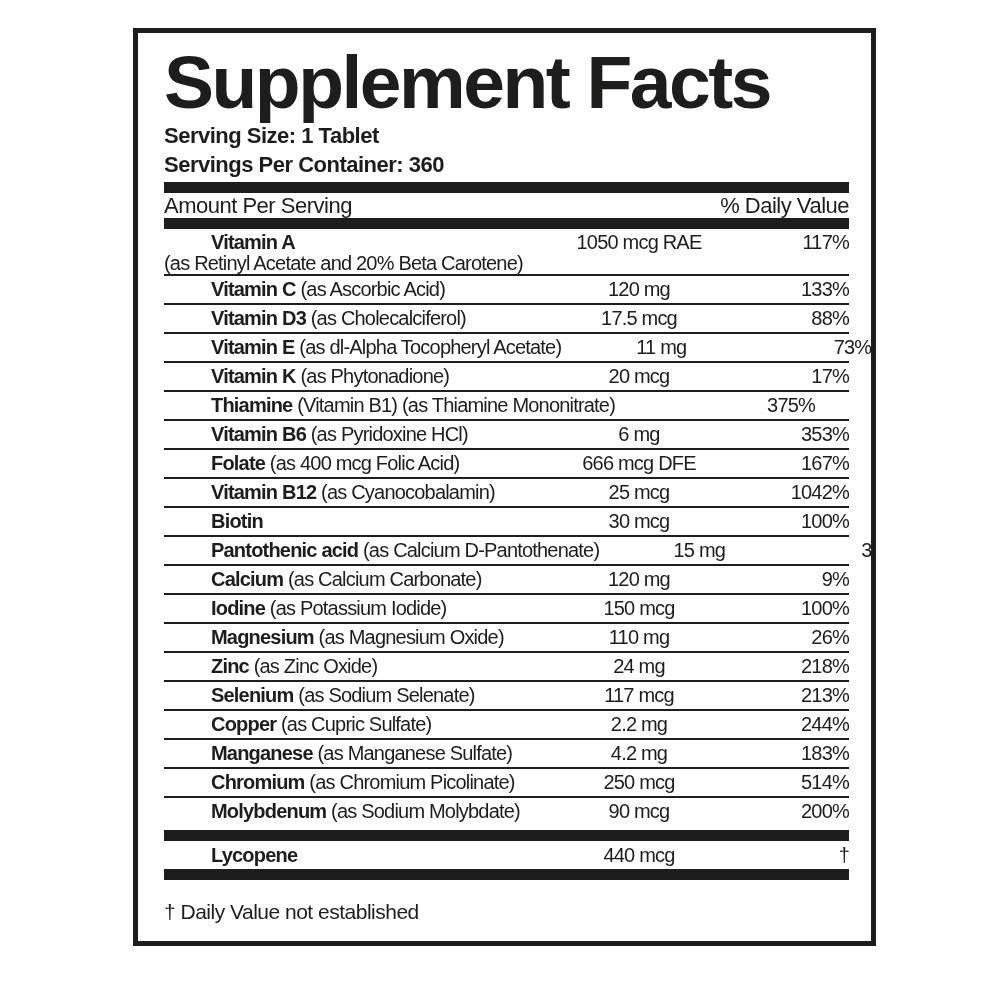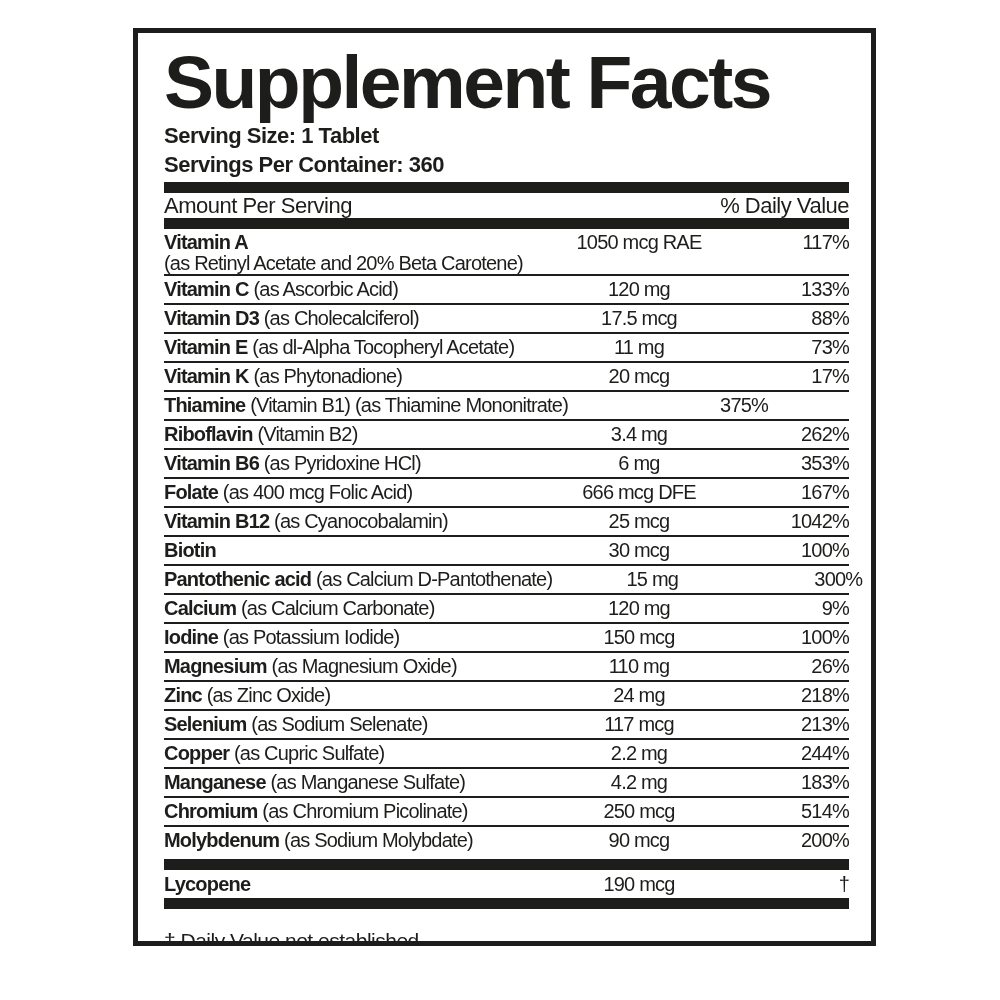--- a/index.html
+++ b/index.html
@@ -53,21 +53,21 @@
     line-height: 25px;
   }
   .row {
     display: grid;
     grid-template-columns: 1fr 200px 110px;
     font-size: 20px;
     letter-spacing: -0.8px;
     line-height: 27px;
     border-bottom: 2px solid #1d1d1b;
   }
-  .row .name  { white-space: nowrap; overflow: visible; }
+  .row .name  { white-space: nowrap; overflow: visible; margin-left: 47px; }
   .row .name .b { font-weight: bold; }
   .row .name .src { font-weight: normal; }
   .row .amt   { text-align: center; }
   .row .dv    { text-align: right; }
   .row .subline {
     grid-column: 1 / -1;
     line-height: 22px;
     margin-top: -4px;
     white-space: nowrap;
   }
@@ -121,25 +121,20 @@
       <div class="row">
     <div class="name"><span class="b">Vitamin K</span><span class="src">&nbsp;(as Phytonadione)</span></div>
     <div class="amt">20 mcg</div>
     <div class="dv">17%</div>
   </div>
       <div class="row">
     <div class="name"><span class="b">Thiamine</span><span class="src">&nbsp;(Vitamin B1) (as Thiamine Mononitrate)</span></div>
     <div class="dv">375%</div>
   </div>
       <div class="row">
-    <div class="name"><span class="b">Riboflavin</span><span class="src">&nbsp;(Vitamin B2)</span></div>
-    <div class="amt">3.4 mg</div>
-    <div class="dv">262%</div>
-  </div>
-      <div class="row">
     <div class="name"><span class="b">Vitamin B6</span><span class="src">&nbsp;(as Pyridoxine HCl)</span></div>
     <div class="amt">6 mg</div>
     <div class="dv">353%</div>
   </div>
       <div class="row">
     <div class="name"><span class="b">Folate</span><span class="src">&nbsp;(as 400 mcg Folic Acid)</span></div>
     <div class="amt">666 mcg DFE</div>
     <div class="dv">167%</div>
   </div>
       <div class="row">
@@ -202,20 +197,20 @@
     <div class="amt">90 mcg</div>
     <div class="dv">200%</div>
   </div>
     </div>
 
   <div class="pre-bar-gap"></div>
   <div class="bar"></div>
   <div id="footer-rows-slot">
       <div class="row extra-row last">
     <div class="name"><span class="b">Lycopene</span><span class="src"></span></div>
-    <div class="amt">190 mcg</div>
+    <div class="amt">440 mcg</div>
     <div class="dv">†</div>
   </div>
     </div>
   <div class="bar"></div>
 
   <div class="footnote">† Daily Value not established</div>
 </div>
 
 </body></html>

